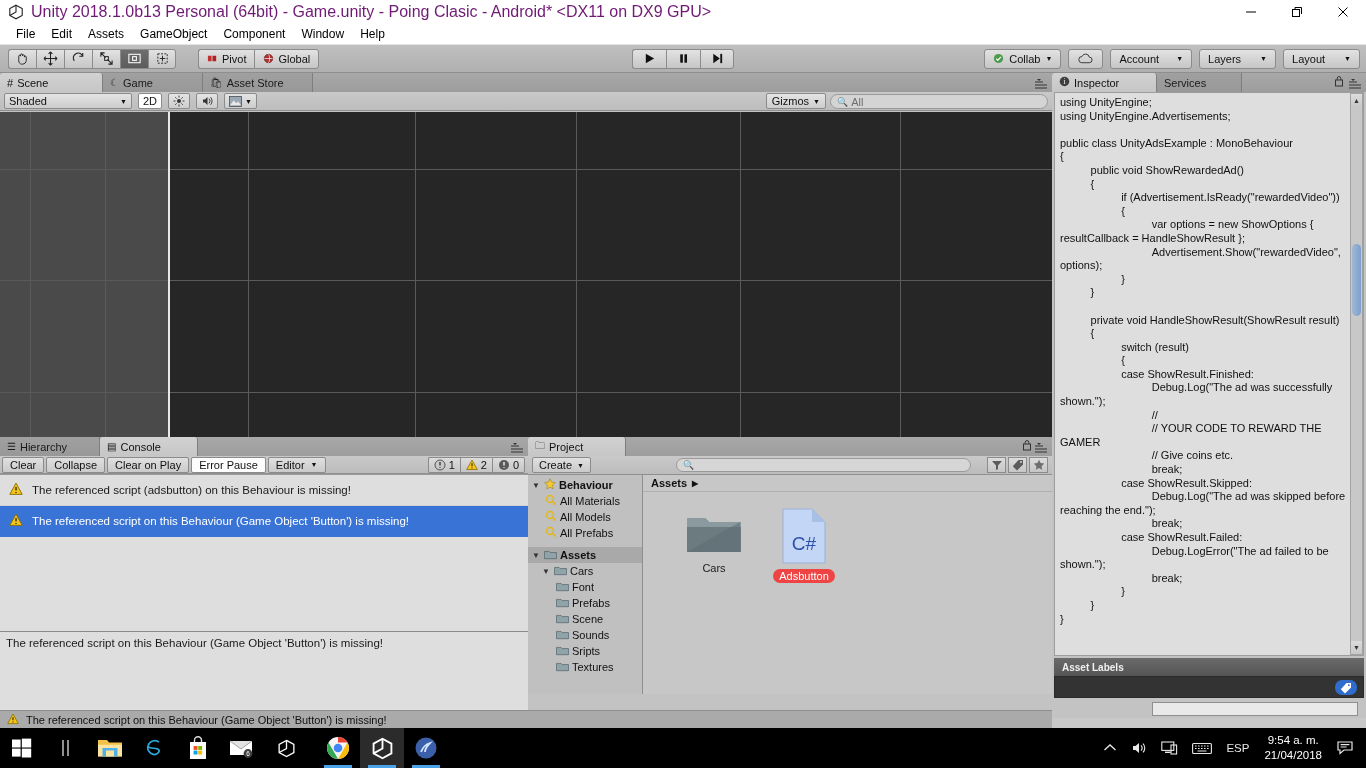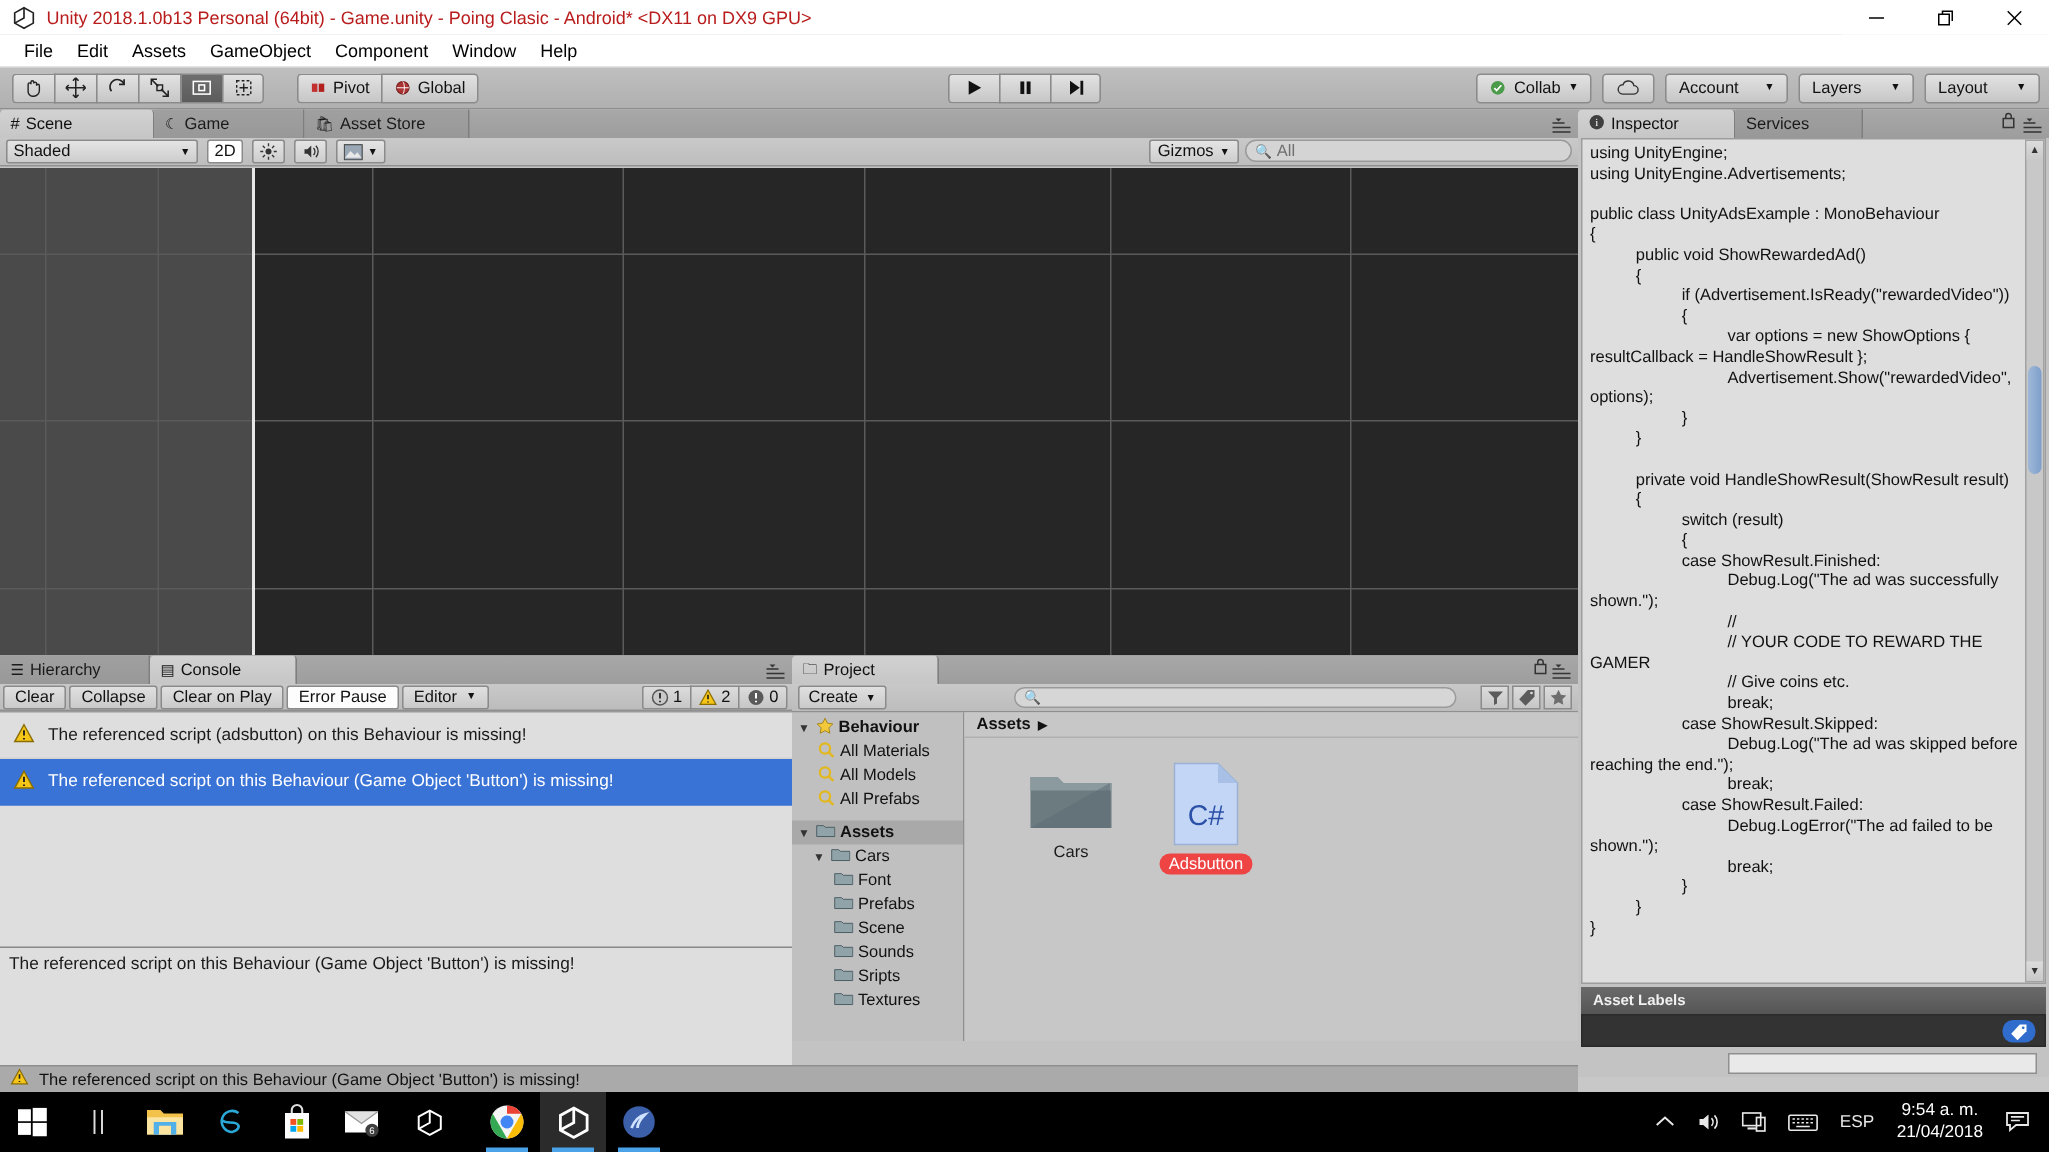--- a/index.html
+++ b/index.html
@@ -16,21 +16,21 @@
   .titlebar {
     position: absolute; left: 0; top: 0; width: 1366px; height: 23px;
     background: #ffffff;
     display: flex; align-items: center;
   }
   .title-icon {
     width: 16px; height: 16px; margin-left: 8px; margin-right: 7px;
     position: relative;
   }
   .title-icon svg { display:block; }
-  .title-text { font-size: 12px; color: #b91c1c; letter-spacing: 0px; }
+  .title-text { font-size: 16px; color: #701a75; letter-spacing: 0px; }
   .win-controls { position:absolute; right:0; top:0; height:23px; display:flex; }
   .win-btn {
     width: 46px; height: 23px; display:flex; align-items:center; justify-content:center;
     font-size: 12px; color:#000; background:#fff;
   }
   .win-btn svg { display:block; }
 
   
   .menubar {
     position: absolute; left:0; top:23px; width:1366px; height:22px;
@@ -113,21 +113,21 @@
     border:1px solid #8b8b8b; border-radius:2px;
     display:flex; align-items:center; padding:0 4px; font-size:11px; color:#111;
     justify-content:space-between;
   }
   .sc-btn {
     height:16px; min-width:22px; padding:0 4px; margin-left:6px;
     background: linear-gradient(#e4e4e4,#cdcdcd); border:1px solid #8b8b8b; border-radius:2px;
     display:flex; align-items:center; justify-content:center; font-size:11px; color:#111;
   }
   .sc-btn.on { background:#fff; }
-  .scene-right { position:absolute; right:4px; display:flex; align-items:flex-start; gap:4px; }
+  .scene-right { position:absolute; right:4px; display:flex; align-items:flex-end; gap:4px; }
   .gizmos-btn {
     height:16px; padding:0 5px; background: linear-gradient(#e4e4e4,#cdcdcd);
     border:1px solid #8b8b8b; border-radius:2px; display:flex; align-items:center; gap:4px;
     font-size:11px; color:#111;
   }
   .scene-search {
     width:218px; height:15px; border-radius:8px; background:#d4d4d4;
     border:1px solid #9a9a9a; display:flex; align-items:center; padding:0 6px;
     font-size:11px; color:#6f6f6f; gap:3px;
   }

